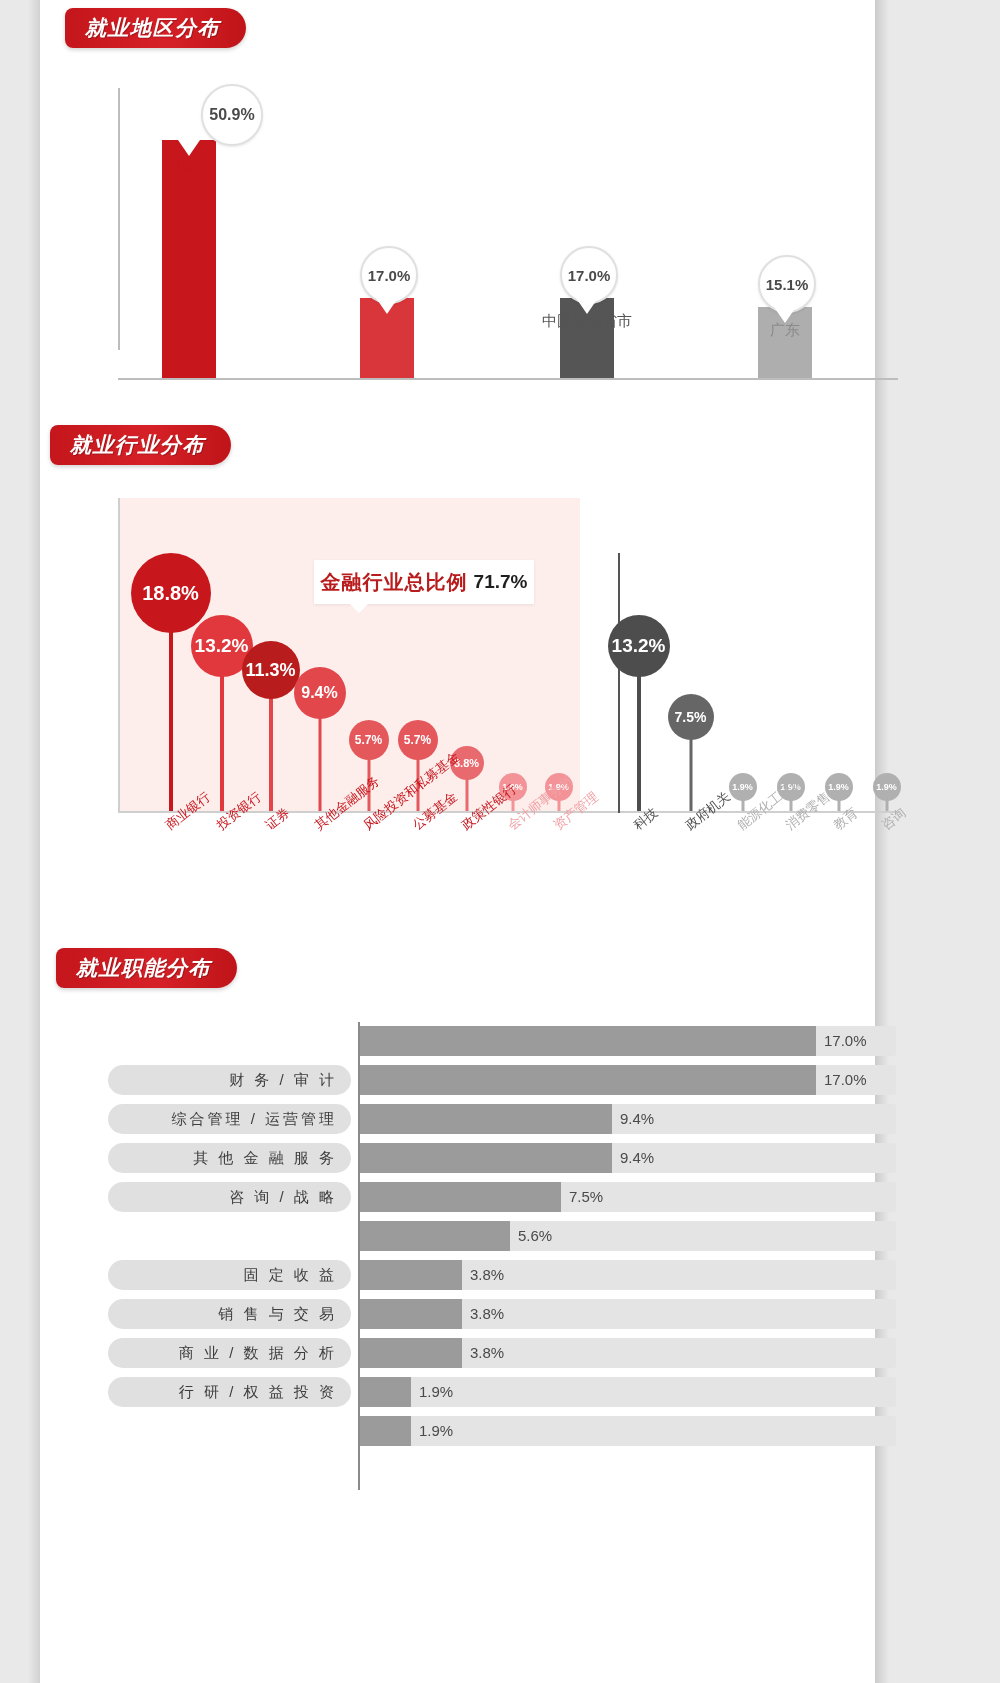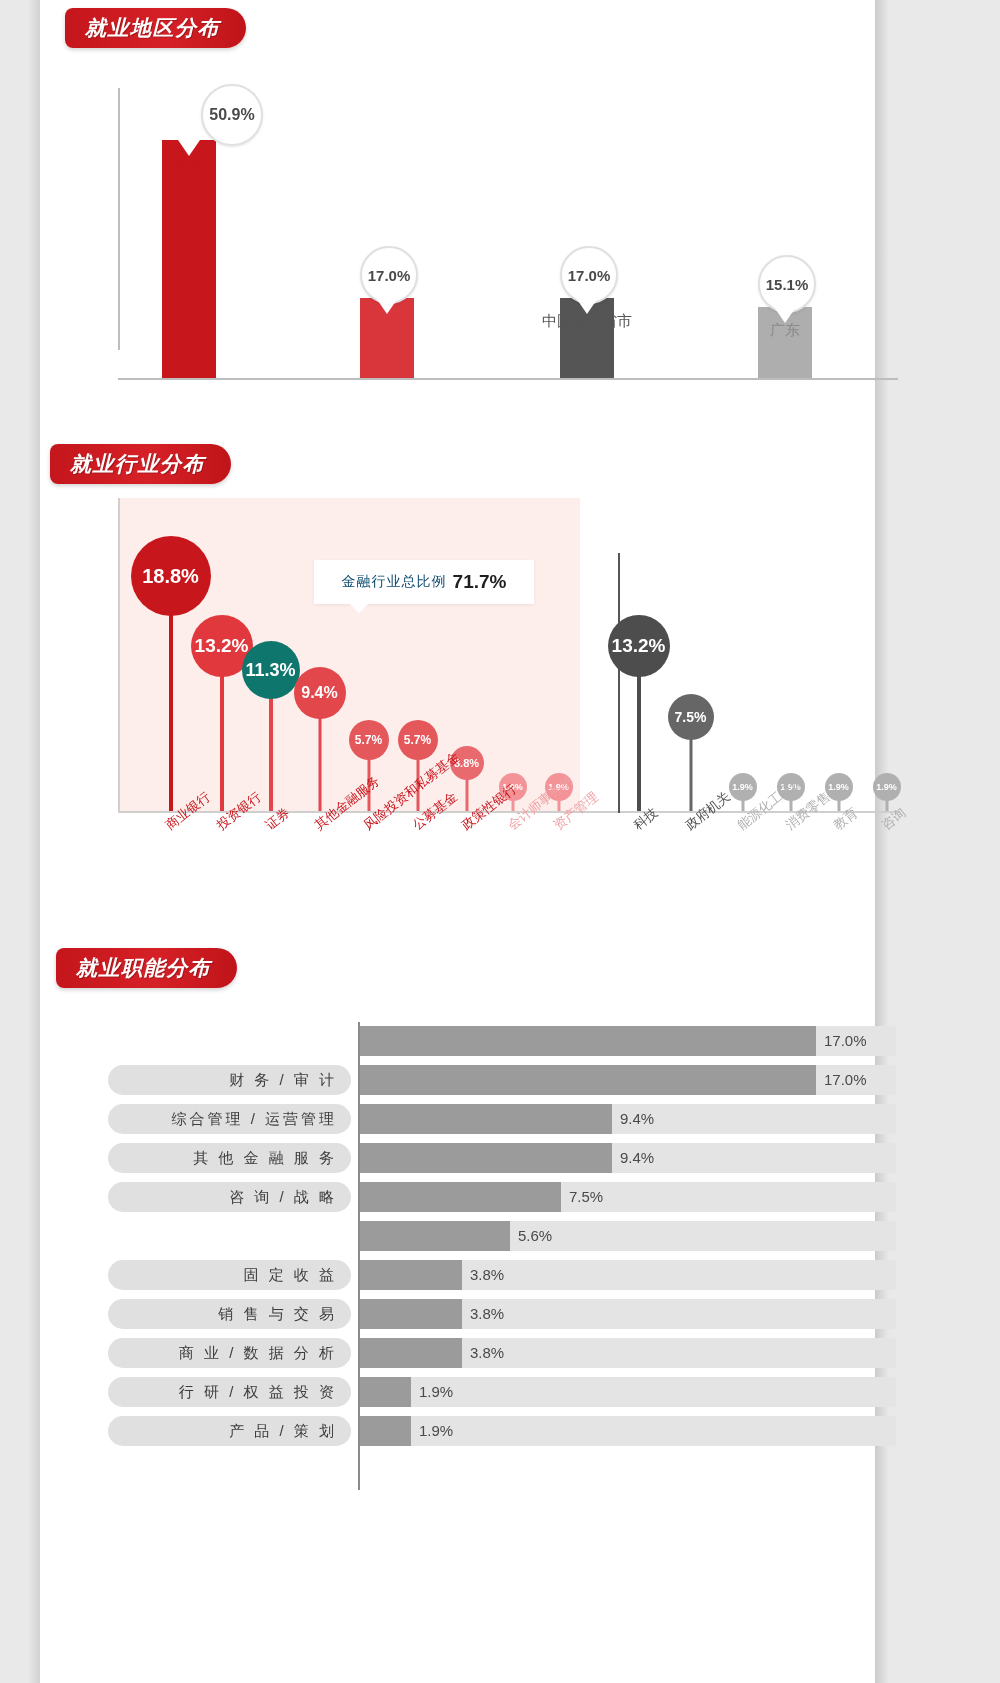--- a/index.html
+++ b/index.html
@@ -112,21 +112,21 @@
     color: #fff; font-weight: bold; white-space: nowrap;
   }
   .callout {
     position: absolute;
     left: 196px; top: 62px;
     width: 220px; height: 44px;
     background: #fff;
     display: flex; align-items: center; justify-content: center;
     box-shadow: 0 1px 3px rgba(0,0,0,0.07);
   }
-  .callout .t1 { font-size: 14px; font-weight: normal; color: #0c4a6e; letter-spacing: 1px; }
+  .callout .t1 { font-size: 20px; font-weight: bold; color: #b91c1c; letter-spacing: 1px; }
   .callout .t2 { font-size: 19px; font-weight: bold; color: #1f1f1f; margin-left: 6px; }
   .callout:after {
     content:''; position:absolute; left: 36px; bottom: -9px;
     width:0;height:0;border-left:9px solid transparent;border-right:9px solid transparent;
     border-top:9px solid #fff;
   }
   .rot-label {
     position: absolute;
     transform-origin: left top;
     transform: rotate(-38deg);
@@ -200,44 +200,44 @@
           </div>
           <div class="vbar-group" style="left: 640px;">
             <div class="vbar" style="height: 71px; background: rgb(174, 174, 174);"></div>
             <div class="notch" style="left: 16px; bottom: 55px;"></div>
             <div class="bubble" style="bottom: 65px; left: 0px;">15.1%</div>
             <div class="vlabel" style="color: rgb(138, 138, 138);">广东</div>
           </div>
         </div>
     </div>
 
-    <div class="sec-head" style="left:10px; top:425px;margin-top:19px;">
+    <div class="sec-head" style="left:10px; top:425px;">
       <span>就业行业分布</span>
     </div>
 
     <div id="chart2">
       <div class="pinkpanel"></div>
       <div class="lolli-axis"></div>
       <div class="lolli-axis2"></div>
       <div class="callout">
         <span class="t1">金融行业总比例</span>
         <span class="t2">71.7%</span>
       </div>
       <div id="c2lollis">
           <div class="lolli" style="left: 52px; width: 1px; height: 235px;">
             <div class="stem" style="width: 4px; height: 235px; background: rgb(200, 22, 29);"></div>
-            <div class="dot" style="width: 80px; height: 80px; bottom: 195px; background: rgb(200, 22, 29); font-size: 20px;">18.8%</div>
+            <div class="dot" style="width: 80px; height: 80px; bottom: 178px; background: rgb(200, 22, 29); font-size: 20px;">18.8%</div>
           </div>
           <div class="lolli" style="left: 103px; width: 1px; height: 165px;">
             <div class="stem" style="width: 4px; height: 165px; background: rgb(224, 56, 61);"></div>
             <div class="dot" style="width: 62px; height: 62px; bottom: 134px; background: rgb(224, 56, 61); font-size: 19px;">13.2%</div>
           </div>
           <div class="lolli" style="left: 152px; width: 1px; height: 141px;">
             <div class="stem" style="width: 4px; height: 141px; background: rgb(226, 69, 74);"></div>
-            <div class="dot" style="width: 58px; height: 58px; bottom: 112px; background: #0f766e; font-size: 18px;">11.3%</div>
+            <div class="dot" style="width: 58px; height: 58px; bottom: 112px; background: #b91c1c; font-size: 18px;">11.3%</div>
           </div>
           <div class="lolli" style="left: 201px; width: 1px; height: 118px;">
             <div class="stem" style="width: 3px; height: 118px; background: rgb(226, 71, 76);"></div>
             <div class="dot" style="width: 52px; height: 52px; bottom: 92px; background: rgb(226, 71, 76); font-size: 16px;">9.4%</div>
           </div>
           <div class="lolli" style="left: 250px; width: 1px; height: 71px;">
             <div class="stem" style="width: 3px; height: 71px; background: rgb(228, 88, 92);"></div>
             <div class="dot" style="width: 40px; height: 40px; bottom: 51px; background: rgb(228, 88, 92); font-size: 12px;">5.7%</div>
           </div>
           <div class="lolli" style="left: 299px; width: 1px; height: 71px;">
@@ -358,21 +358,20 @@
             <div class="hfill" style="width: 102px;"></div>
             <div class="hval" style="left: 362px;">3.8%</div>
           </div>
           <div class="hrow">
             <div class="hname">行 研 / 权 益 投 资</div>
             <div class="htrack"></div>
             <div class="hfill" style="width: 51px;"></div>
             <div class="hval" style="left: 311px;">1.9%</div>
           </div>
           <div class="hrow">
-            <div class="hname">产 品 / 策 划</div>
             <div class="htrack"></div>
             <div class="hfill" style="width: 51px;"></div>
             <div class="hval" style="left: 311px;">1.9%</div>
           </div>
           <div class="hbaseline" style="height: 468px;"></div>
         </div>
     </div>
 
   </div>
 </div>

